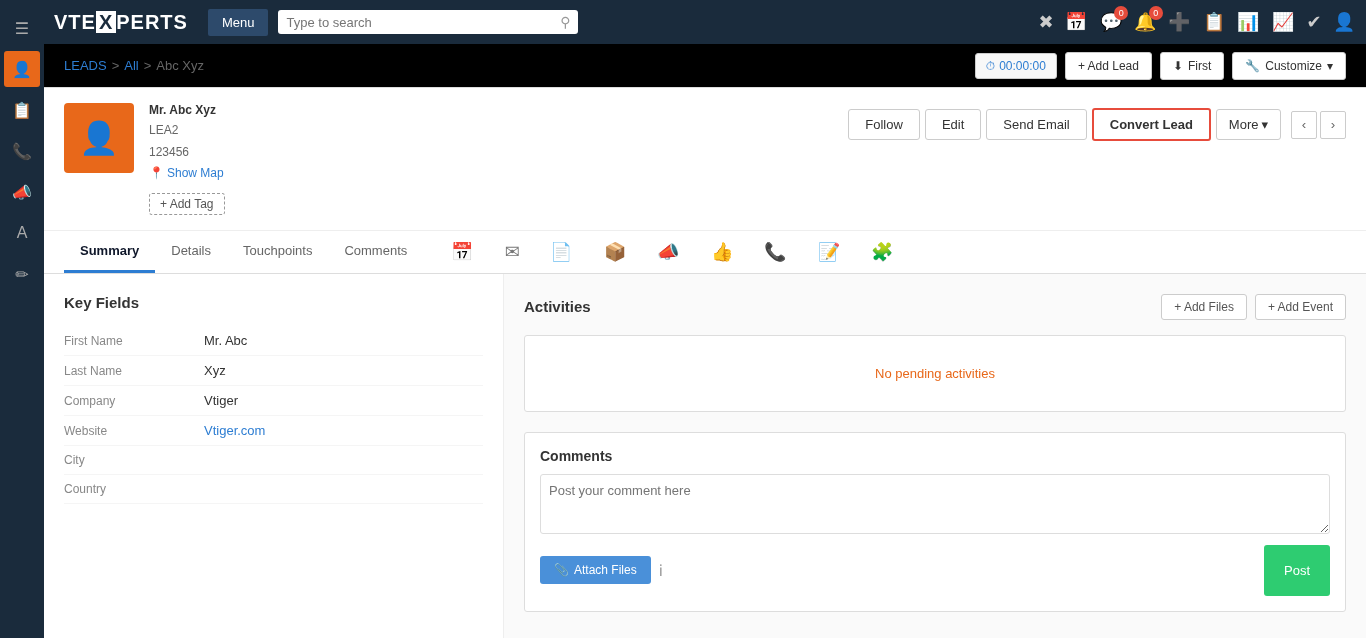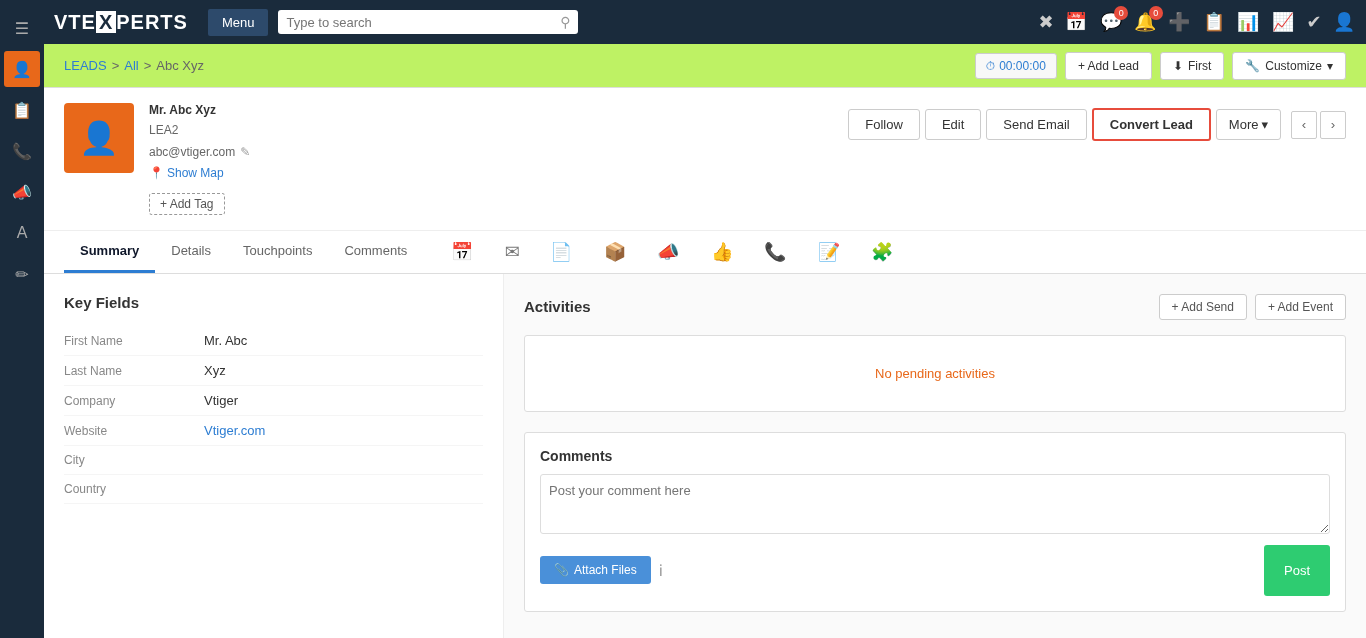--- a/index.html
+++ b/index.html
@@ -14,21 +14,21 @@
     .menu-btn { background: #2d4a6b; color: #fff; border: none; padding: 6px 14px; font-size: 13px; cursor: pointer; border-radius: 2px; }
     .search-bar { display: flex; align-items: center; background: #fff; border-radius: 3px; padding: 4px 8px; flex: 1; max-width: 300px; }
     .search-bar input { border: none; outline: none; font-size: 13px; width: 100%; }
     .search-icon { color: #999; font-size: 14px; }
     .nav-icons { display: flex; align-items: center; gap: 12px; margin-left: auto; }
     .nav-icon { color: #ccc; font-size: 18px; cursor: pointer; position: relative; }
     .nav-icon .badge { position: absolute; top: -5px; right: -6px; background: #e74c3c; color: #fff; border-radius: 50%; font-size: 9px; width: 14px; height: 14px; display: flex; align-items: center; justify-content: center; }
 
     
     .sub-nav {
-      display: flex; align-items: center; background: #bef264; border-bottom: 1px solid #ddd; height: 44px; padding: 0 20px; gap: 15px;
+      display: flex; align-items: center; background: #000000; border-bottom: 1px solid #ddd; height: 44px; padding: 0 20px; gap: 15px;
     }
     .breadcrumb { display: flex; align-items: center; gap: 5px; font-size: 13px; color: #666; }
     .breadcrumb a { color: #2d7dd2; text-decoration: none; }
     .sub-nav-actions { display: flex; align-items: center; gap: 8px; margin-left: auto; }
     .sub-nav-btn { display: flex; align-items: center; gap: 5px; padding: 6px 12px; border: 1px solid #ccc; background: #fff; border-radius: 3px; cursor: pointer; font-size: 12px; color: #333; }
     .timer-badge { background: #f8f8f8; border: 1px solid #ccc; border-radius: 3px; padding: 5px 10px; font-size: 12px; color: #2d7dd2; display: flex; align-items: center; gap: 4px; }
 
     
     .lead-header {
       background: #fff; padding: 15px 20px; display: flex; align-items: flex-start; gap: 15px; border-bottom: 1px solid #eee;
@@ -155,24 +155,21 @@
     </div>
 
     <div class="lead-header">
       <div class="lead-avatar">
         <span class="lead-avatar-icon">👤</span>
       </div>
       <div class="lead-info">
         <div class="lead-name">Mr. Abc Xyz</div>
         <div class="lead-meta">
           <div>LEA2</div>
-          <div class="email-row">
-            <span>abc@vtiger.com</span>
-            <span class="edit-icon">✎</span>
-          </div>
+          <div>123456</div>
           <div class="map-link">
             📍 <a>Show Map</a>
           </div>
         </div>
         <button class="add-tag-btn">+ Add Tag</button>
       </div>
       <div style="display:flex; flex-direction:column; gap:8px; align-items:flex-end;">
         <div class="lead-actions">
           <button class="action-btn">Follow</button>
           <button class="action-btn">Edit</button>
@@ -235,21 +232,21 @@
               <div class="field-value"></div>
             </div>
           </div>
       </div>
 
       <div class="right-panel">
 
         <div class="section-header">
           <div class="section-title">Activities</div>
           <div class="section-actions">
-            <button class="sec-btn">+ Add Send</button>
+            <button class="sec-btn">+ Add Files</button>
             <button class="sec-btn">+ Add Event</button>
           </div>
         </div>
         <div class="activities-box">
           <span>No pending activities</span>
         </div>
 
         <div class="comments-section">
           <div class="comments-title">Comments</div>
           <textarea class="comment-textarea" placeholder="Post your comment here" style=""></textarea>

